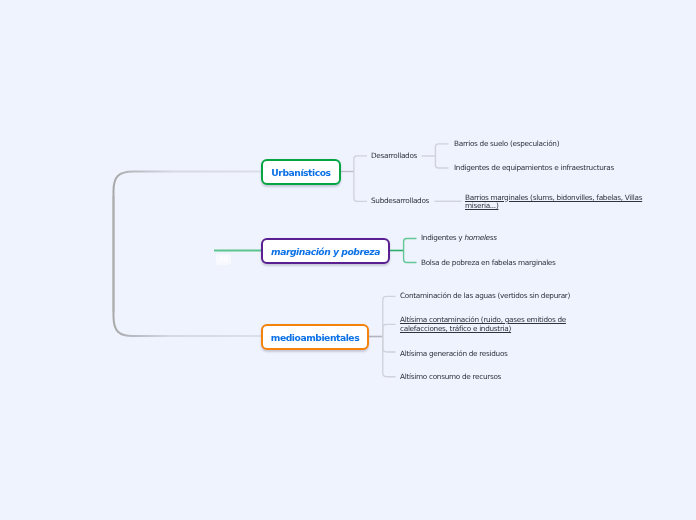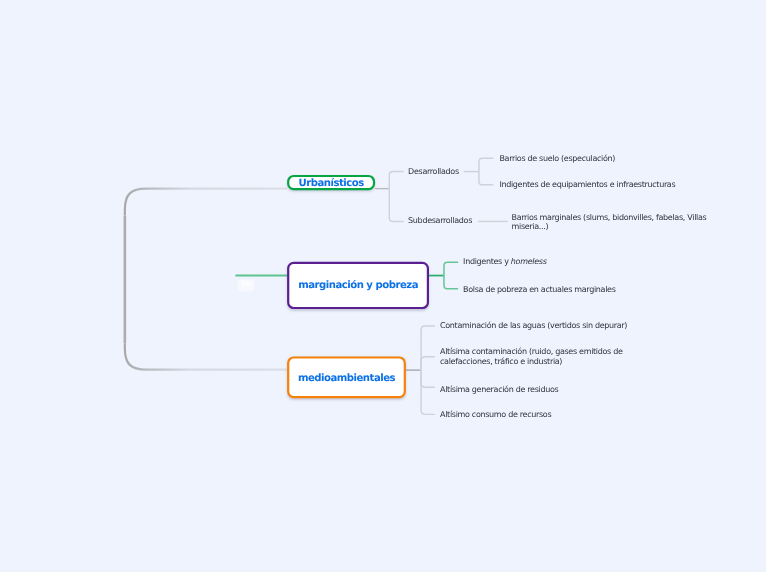--- a/index.html
+++ b/index.html
@@ -29,26 +29,26 @@
     letter-spacing:-0.15px;
     display:flex; align-items:center; justify-content:center;
     line-height:1;
   }
 
   .branch {
     background:#fff; border-radius:6px; border:2px solid;
     font-weight:bold; font-size:9.2px; letter-spacing:-0.45px; color:#0c71e6;
     box-shadow: 0 1.2px 2px rgba(110,110,140,0.30);
   }
-  .b1 { left:261px; top:159px; width:80px;  height:14px; border-color:#05a544; }
-  .b2 { left:261px; top:238px; width:129px; height:43px; border-color:#5a1f91; }
-  .b3 { left:261px; top:324px; width:108px; height:38px; border-color:#f5820a; }
+  .b1 { left:261px; top:159px; width:80px;  height:26px; border-color:#05a544; }
+  .b2 { left:261px; top:238px; width:129px; height:26px; border-color:#5a1f91;font-style:italic; }
+  .b3 { left:261px; top:324px; width:108px; height:26px; border-color:#f5820a; }
 
   .leaf { position:absolute; font-size:7.3px; letter-spacing:-0.3px; color:#2d3340; line-height:8.5px; white-space:nowrap; }
-  .leaf.wrap { white-space:normal; }
+  .leaf.wrap { white-space:normal;text-decoration:underline; }
   .leaf em { font-style:italic;margin-top:36px; }
 </style>
 </head>
 <body>
 
 <div id="canvas" style="background-color: rgb(239, 243, 253);">
 
   <svg class="links" viewBox="0 0 696 520">
     <defs>
       <linearGradient id="gArmTop" x1="113" y1="171" x2="261" y2="171" gradientUnits="userSpaceOnUse">
@@ -99,20 +99,20 @@
     <span>medioambientales</span>
   </div>
 
   <div class="leaf" style="left:371px; top:151.5px;">Desarrollados</div>
   <div class="leaf" style="left:371px; top:197px;">Subdesarrollados</div>
   <div class="leaf" style="left:454px; top:139.5px;">Barrios de suelo (especulación)</div>
   <div class="leaf" style="left:454px; top:163.5px;">Indigentes de equipamientos e infraestructuras</div>
   <div class="leaf wrap" style="left:465px; top:193.5px; width:182px;">Barrios marginales (slums, bidonvilles, fabelas, Villas miseria...)</div>
 
   <div class="leaf" style="left:421px; top:233.5px;"><span>Indigentes y </span><em>homeless</em></div>
-  <div class="leaf" style="left:421px; top:258.5px;">Bolsa de pobreza en actuales marginales</div>
+  <div class="leaf" style="left:421px; top:258.5px;">Bolsa de pobreza en fabelas marginales</div>
 
   <div class="leaf" style="left:400px; top:292px;">Contaminación de las aguas (vertidos sin depurar)</div>
   <div class="leaf wrap" style="left:400px; top:316px; width:172px;">Altísima contaminación (ruido, gases emitidos de calefacciones, tráfico e industria)</div>
   <div class="leaf" style="left:400px; top:350px;">Altísima generación de residuos</div>
   <div class="leaf" style="left:400px; top:372.5px;">Altísimo consumo de recursos</div>
 
 </div>
 
 </body></html>

